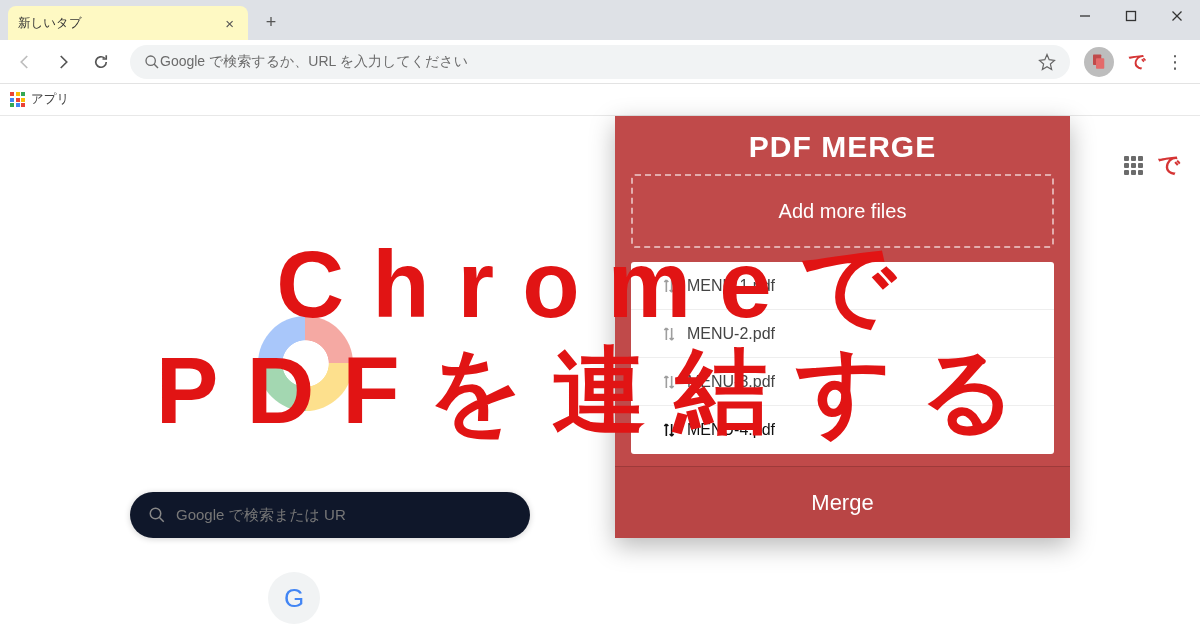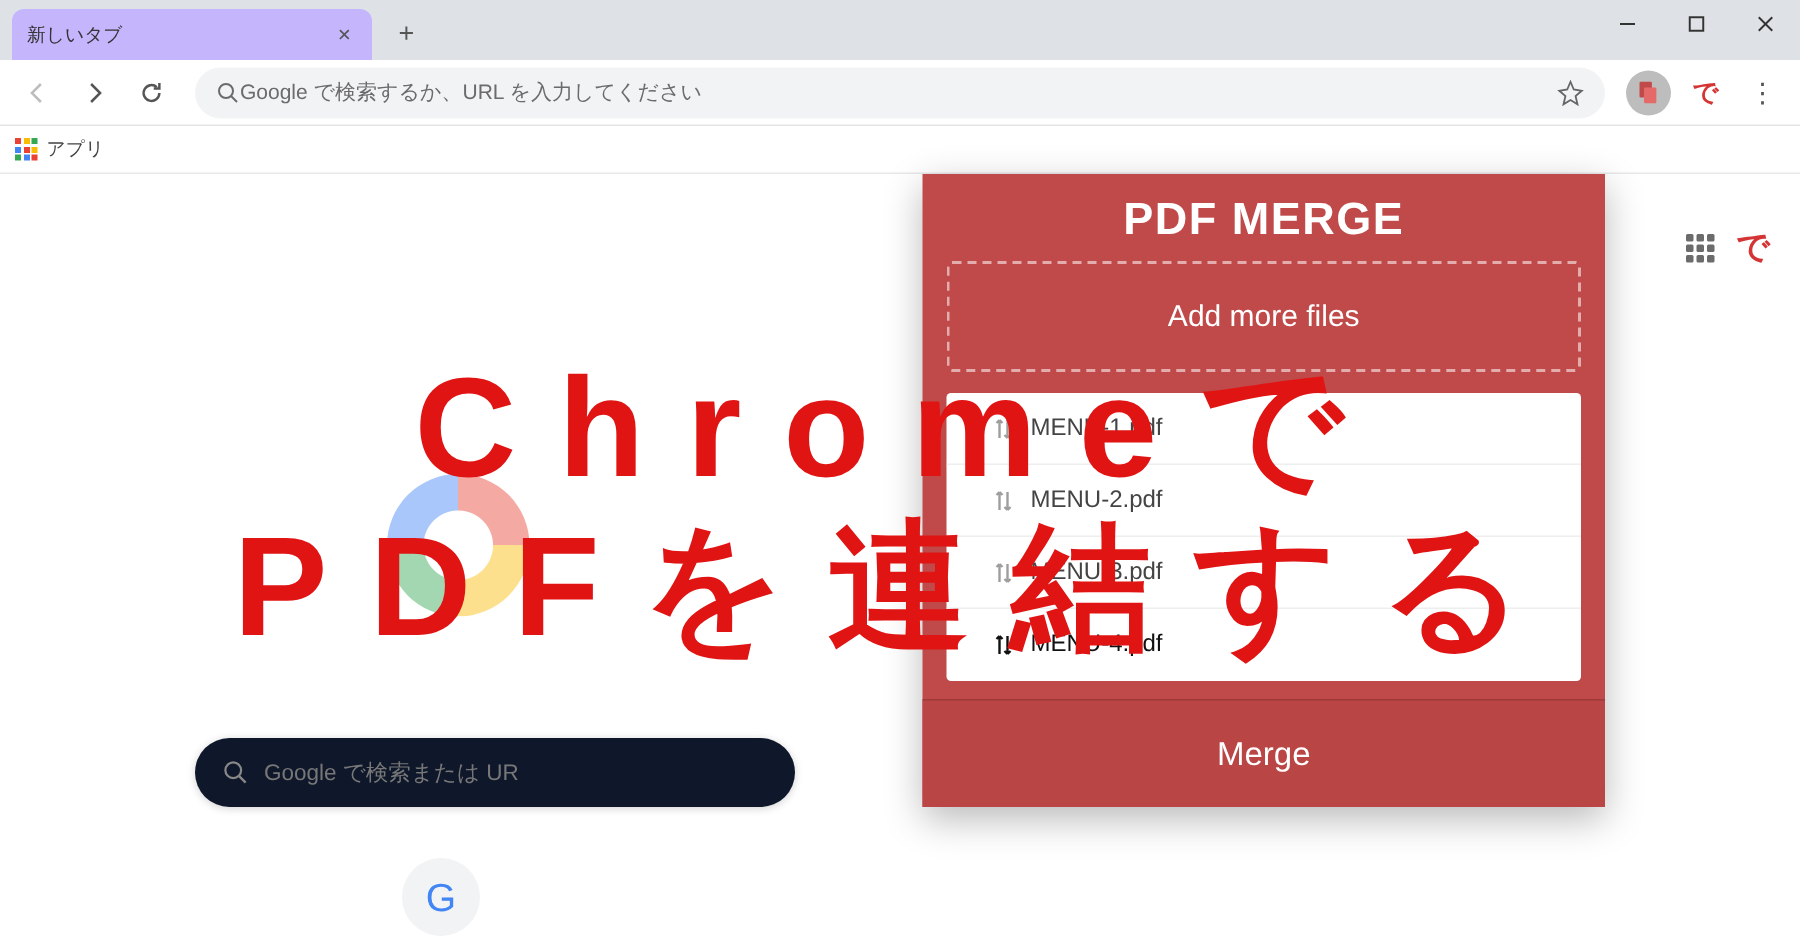--- a/index.html
+++ b/index.html
@@ -5,21 +5,21 @@
 * { margin: 0; padding: 0; box-sizing: border-box; font-family: "Segoe UI", "Meiryo", sans-serif; }
 body { width: 1200px; height: 630px; overflow: hidden; background: #fff; position: relative; }
 
 
 .window-controls { position: absolute; top: 0; right: 0; display: flex; z-index: 10; }
 .win-ctrl { width: 46px; height: 32px; display: flex; align-items: center; justify-content: center; font-size: 14px; color: #333; }
 .win-ctrl svg { width: 12px; height: 12px; }
 
 
 .tab-strip { height: 40px; background: #dee1e6; display: flex; align-items: flex-end; padding-left: 8px; }
-.tab { background: #c4b5fd; height: 34px; min-width: 240px; border-radius: 8px 8px 0 0; display: flex; align-items: center; padding: 0 10px; font-size: 12.5px; color: #333; position: relative; }
+.tab { background: #fef9c3; height: 34px; min-width: 240px; border-radius: 8px 8px 0 0; display: flex; align-items: center; padding: 0 10px; font-size: 12.5px; color: #333; position: relative; }
 .tab-close { margin-left: auto; font-size: 15px; color: #555; padding: 0 4px; }
 .new-tab { width: 30px; height: 30px; display: flex; align-items: center; justify-content: center; margin-left: 8px; margin-bottom: 3px; font-size: 18px; color: #555; }
 
 
 .toolbar { height: 44px; background: #fff; display: flex; align-items: center; padding: 0 10px; gap: 8px; border-bottom: 1px solid #e3e3e3; }
 .nav-btn { width: 30px; height: 30px; display: flex; align-items: center; justify-content: center; color: #555; }
 .nav-btn.disabled { color: #bdbdbd; }
 .nav-btn svg { width: 18px; height: 18px; }
 .omnibox { flex: 1; background: #f1f3f4; border-radius: 20px; height: 34px; display: flex; align-items: center; padding: 0 14px; color: #6b6b6b; font-size: 14px; margin: 0 6px; }
 .omnibox .search-icon { color: #6b6b6b; }

